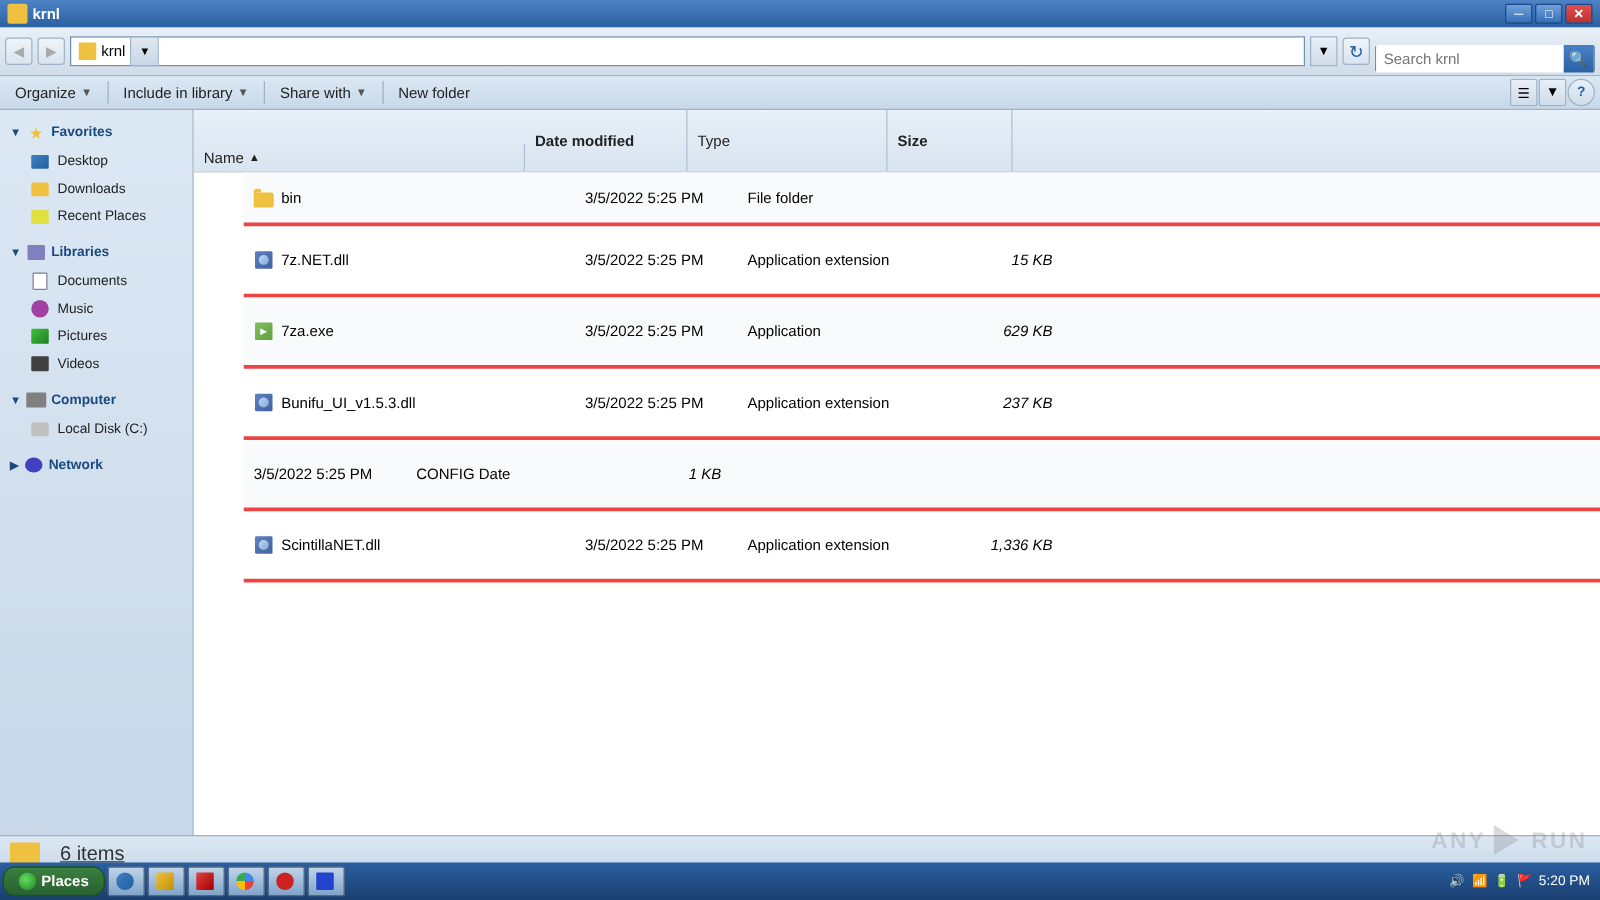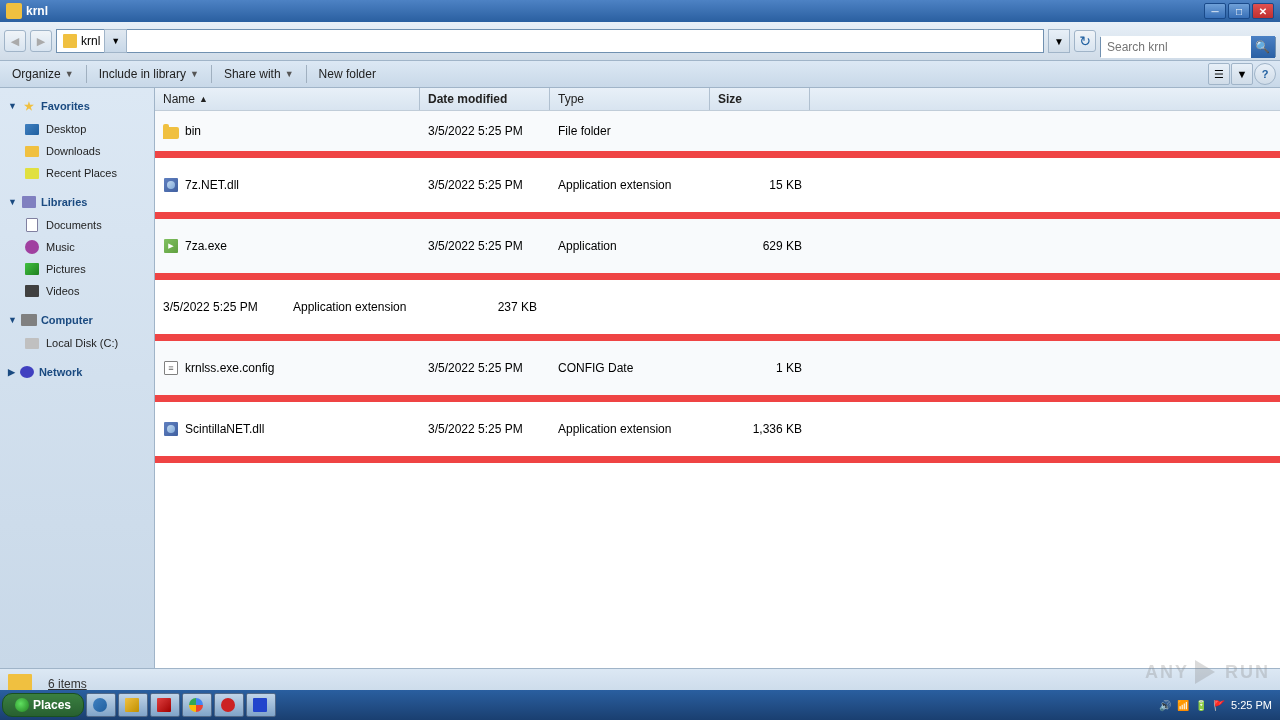--- a/index.html
+++ b/index.html
@@ -245,37 +245,38 @@
     }
     .fh-col {
       padding: 4px 8px;
       font-size: 12px;
       font-weight: normal;
       color: #222;
       border-right: 1px solid #b0c0d0;
       cursor: pointer;
       display: flex; align-items: center; gap: 4px;
     }
-    .fh-name { width: 265px; }
+    .fh-name { width: 265px; margin-top: 27px; }
     .fh-date { width: 130px; font-weight: bold; }
     .fh-type { width: 160px; }
     .fh-size { width: 100px; font-weight: bold; }
     .fh-arrow { font-size: 9px; }
 
     .file-row {
       display: flex;
       align-items: center;
-      border-bottom: 7px solid #ef4444;
-      cursor: pointer;
+      border-bottom: 3px solid #ef4444;
+      cursor: pointer;
+      margin-left: 40px;
     }
     .file-row:nth-child(odd) { background: #f8fafc; }
     .fc-name { width: 265px; padding: 4px 8px; display: flex; align-items: center; gap: 6px; }
     .fc-date { width: 130px; padding: 4px 8px; }
     .fc-type { width: 160px; padding: 4px 8px; }
-    .fc-size { width: 100px; padding: 20px 8px; text-align: right; }
+    .fc-size { width: 100px; padding: 20px 8px; text-align: right; font-style: italic; }
 
     .file-icon {
       width: 16px; height: 16px;
       flex-shrink: 0;
       display: flex; align-items: center; justify-content: center;
     }
 
     
     .ico-folder {
       width: 16px; height: 12px;
@@ -344,21 +345,21 @@
       align-items: center;
       padding: 0 8px;
       gap: 16px;
     }
     .status-folder-icon {
       width: 24px; height: 20px;
       background: #f0c040;
       border-radius: 1px;
       flex-shrink: 0;
     }
-    .status-text { font-size: 12px; color: #333; text-decoration: underline; }
+    .status-text { font-size: 16px; color: #333; text-decoration: underline; }
 
     
     #taskbar {
       height: 30px;
       background: linear-gradient(to bottom, #2a5fa0 0%, #1a3f70 100%);
       display: flex;
       align-items: center;
       padding: 0 2px;
       gap: 2px;
       position: absolute;
@@ -647,31 +648,31 @@
         <div class="file-icon">
               <div class="ico-exe"></div>
             </div>
         <span>7za.exe</span>
       </div>
       <div class="fc-date">3/5/2022 5:25 PM</div>
       <div class="fc-type">Application</div>
       <div class="fc-size">629 KB</div>
     </div>
         <div class="file-row">
+      <div class="fc-name">
+        <div class="file-icon">
+              <div class="ico-dll"></div>
+            </div>
+        <span>Bunifu_UI_v1.5.3.dll</span>
+      </div>
       <div class="fc-date">3/5/2022 5:25 PM</div>
       <div class="fc-type">Application extension</div>
       <div class="fc-size">237 KB</div>
     </div>
         <div class="file-row">
-      <div class="fc-name">
-        <div class="file-icon">
-              <div class="ico-config"></div>
-            </div>
-        <span>krnlss.exe.config</span>
-      </div>
       <div class="fc-date">3/5/2022 5:25 PM</div>
       <div class="fc-type">CONFIG Date</div>
       <div class="fc-size">1 KB</div>
     </div>
         <div class="file-row">
       <div class="fc-name">
         <div class="file-icon">
               <div class="ico-dll"></div>
             </div>
         <span>ScintillaNET.dll</span>
@@ -710,21 +711,21 @@
     <div class="taskbar-icon tb-icon-red"></div>
   </div>
   <div class="taskbar-app">
     <div class="taskbar-icon tb-icon-blue"></div>
   </div>
   <div id="sys-tray">
     <div class="tray-icon">🔊</div>
     <div class="tray-icon">📶</div>
     <div class="tray-icon">🔋</div>
     <div class="tray-icon">🚩</div>
-    <div class="tray-time">5:25 PM</div>
+    <div class="tray-time">5:20 PM</div>
   </div>
 </div>
 
 <div id="watermark">
   <span>ANY</span>
   <div class="wm-play"></div>
   <span>RUN</span>
 </div>
 
 </body></html>

